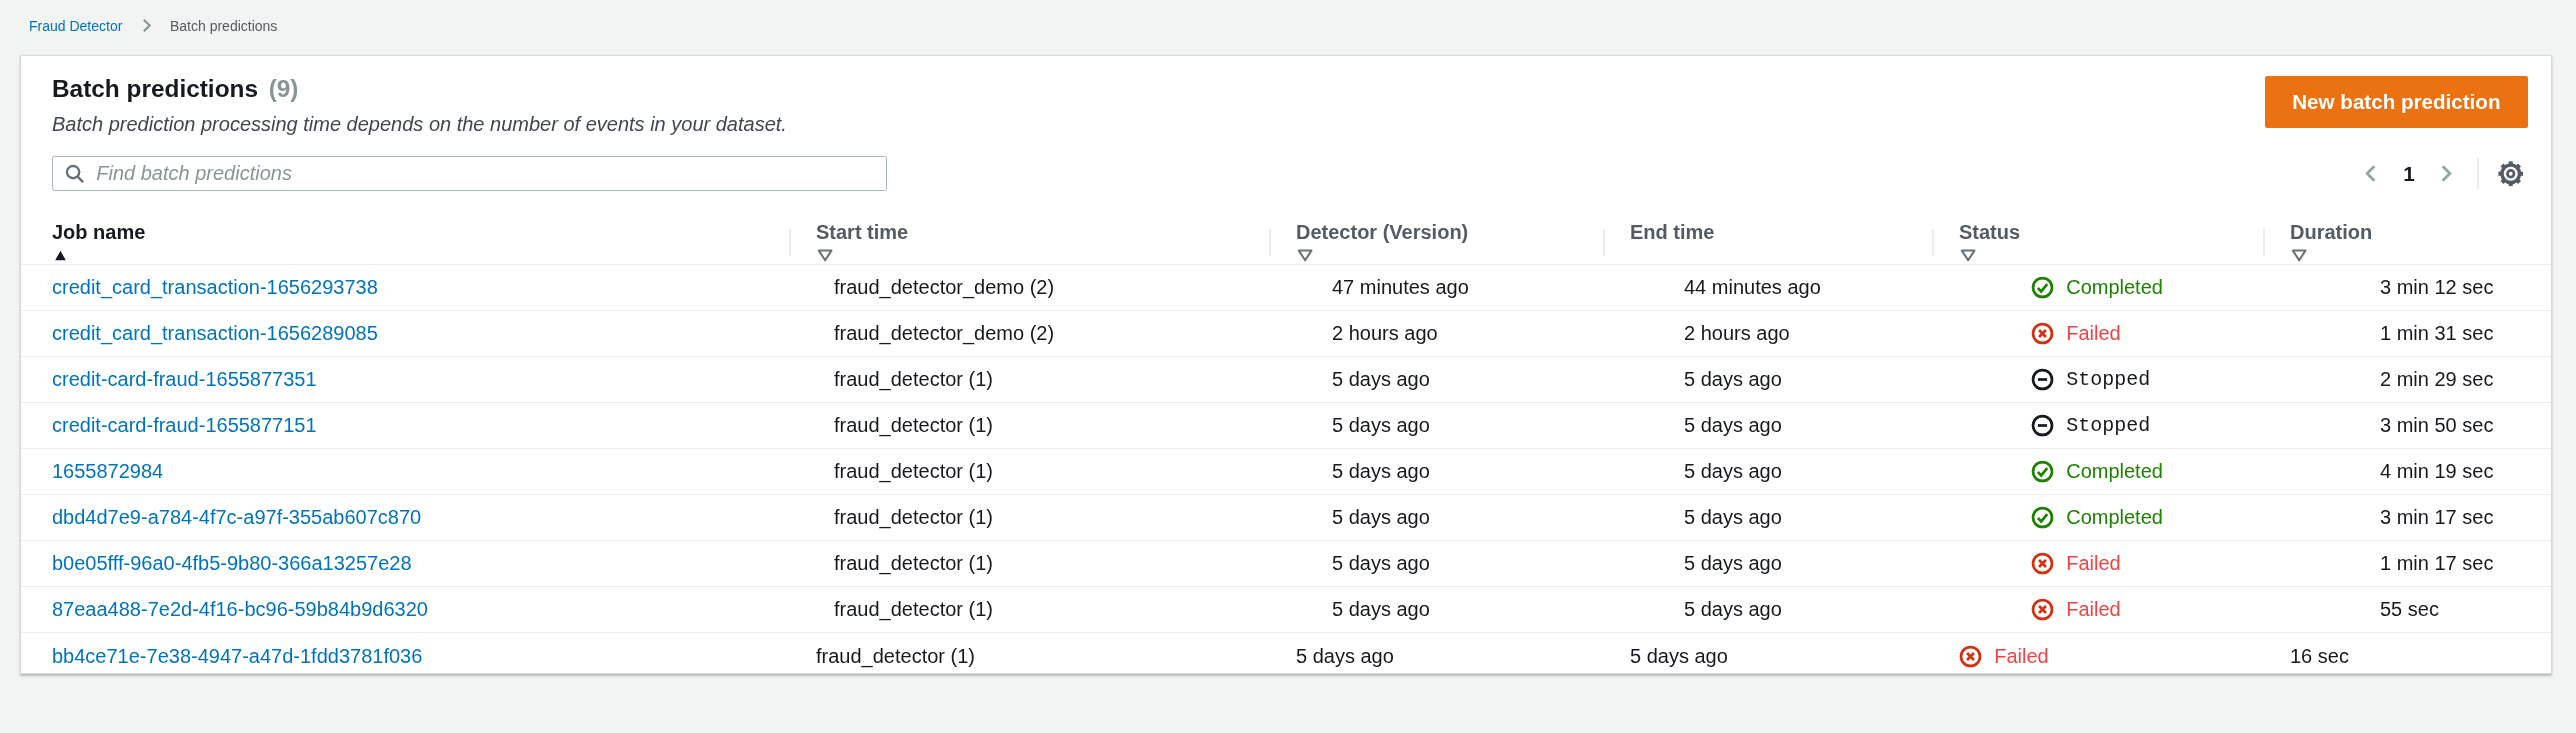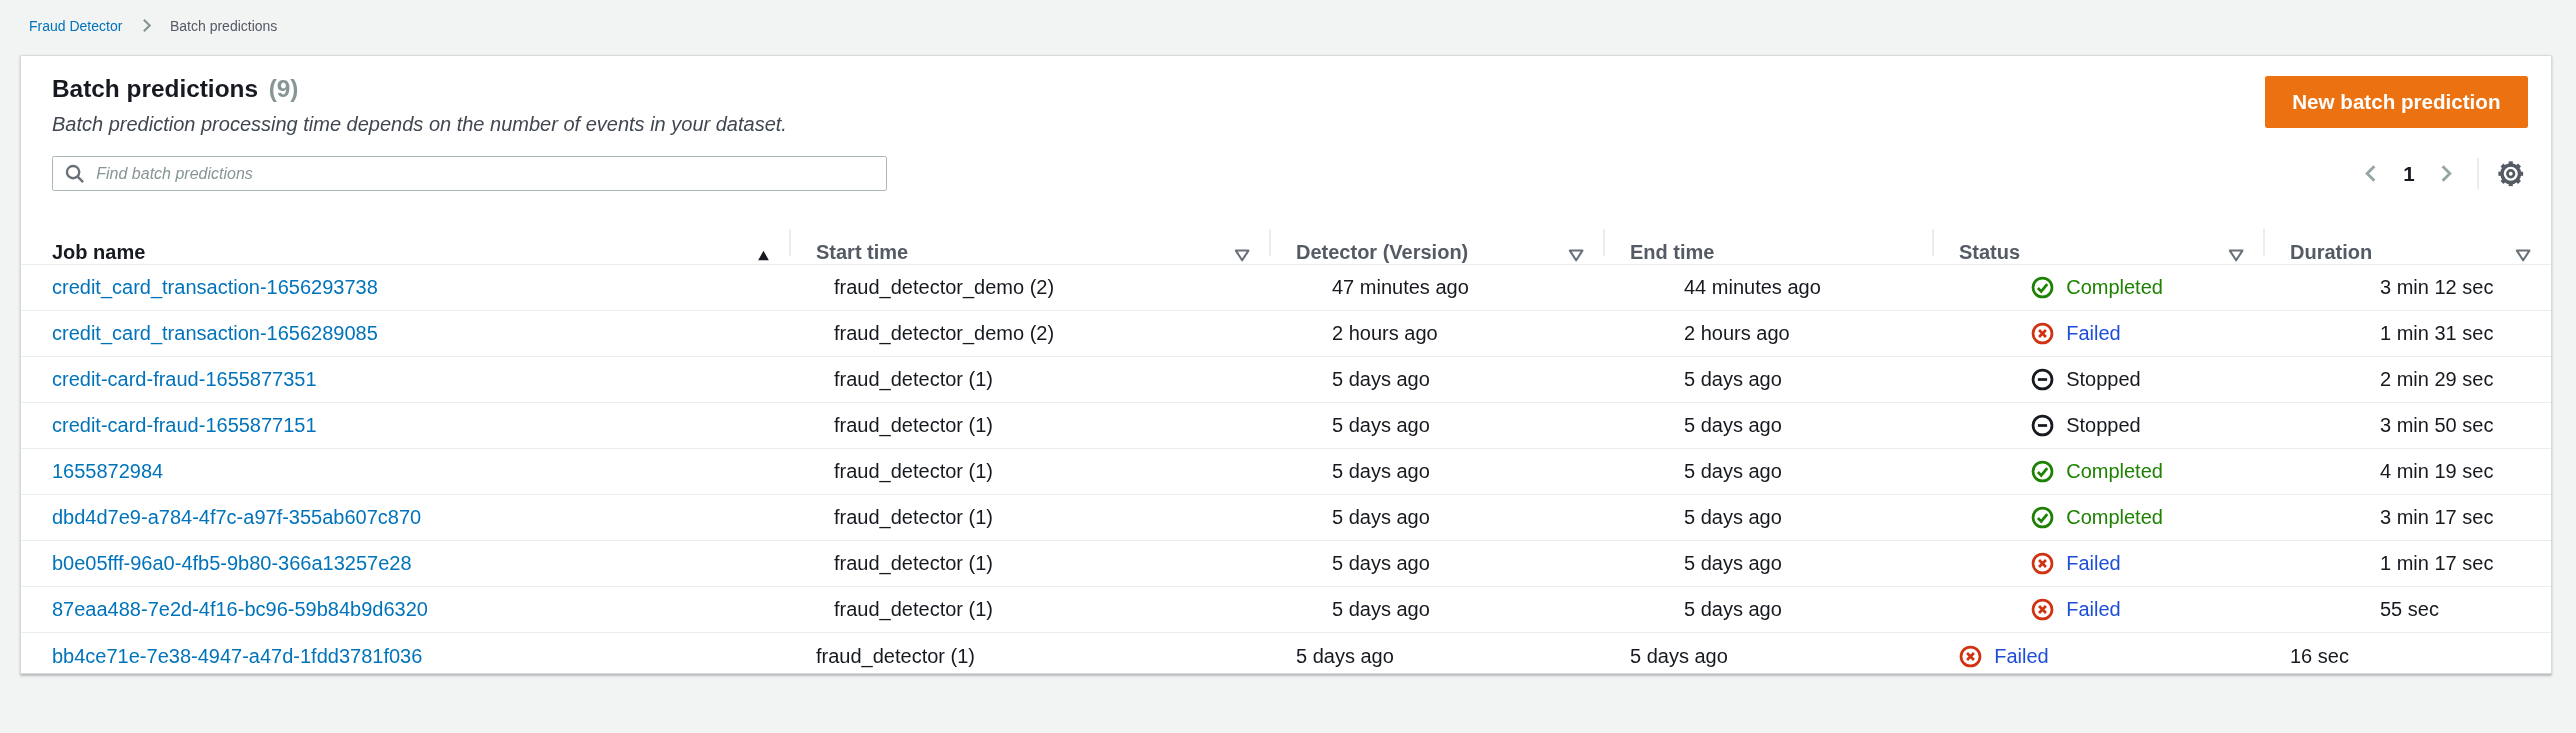--- a/index.html
+++ b/index.html
@@ -32,39 +32,39 @@
   }
   
   .toolbar{margin-top:20px;padding:0 23px 0 31px;display:flex;align-items:center;height:35px;}
   .search{
     box-sizing:border-box;width:835px;height:35px;background:#fff;
     border:1.5px solid #aab7b8;border-radius:2.3px;display:flex;align-items:center;padding:0 10.7px;gap:9.2px;
   }
   .search-icon{display:flex;align-items:center;}
   .search-icon svg{width:21.4px;height:21.4px;stroke:#687078;fill:none;stroke-width:1.8;}
   .search input{
-    flex:1;border:none;outline:none;font-size:16px;color:#16191f;background:transparent;
+    flex:1;border:none;outline:none;font-size:20px;color:#16191f;background:transparent;
     font-family:"Liberation Sans", sans-serif;
   }
   .search input::placeholder{color:#879596;font-style:italic;}
   .pager{margin-left:auto;display:flex;align-items:center;}
   .pg{background:none;border:none;padding:0;cursor:pointer;display:flex;align-items:center;justify-content:center;width:32px;height:32px;}
   .pg svg{width:23px;height:23px;stroke:#95a5a6;fill:none;stroke-width:2;}
   .pg-num{background:none;border:none;cursor:pointer;font-size:20.6px;font-weight:700;color:#16191f;padding:0 15.3px;font-family:"Liberation Sans", sans-serif;}
   .vdiv{width:1.5px;height:31px;background:#eaeded;margin:0 15.3px;}
   .gear-btn{background:none;border:none;padding:0;cursor:pointer;display:flex;align-items:center;justify-content:center;width:34px;height:34px;}
   .gear-btn svg{width:27.5px;height:27.5px;stroke:#545b64;fill:none;}
   
   .table{margin-top:30px;}
   .thead,.tr{display:grid;grid-template-columns:769px 480px 334px 329px 331px 1fr;}
   .thead{height:43px;border-bottom:1.5px solid #eaeded;}
   .th{
-    display:flex;align-items:flex-end;justify-content:space-between;
+    display:flex;align-items:flex-start;justify-content:space-between;
     padding:0 18.3px 0 26px;font-weight:700;font-size:20px;color:#545b64;
-    position:relative;cursor:pointer;box-sizing:border-box;
+    position:relative;cursor:pointer;box-sizing:border-box;flex-direction:column;
   }
   .th:first-child{padding-left:31px;color:#16191f;}
   .th:not(:first-child)::before{
     content:"";position:absolute;left:-0.8px;top:7.6px;height:27.5px;width:1.5px;background:#eaeded;
   }
   .th-icon{display:flex;align-items:center;}
   .th-icon svg.sort{width:17px;height:17px;fill:#16191f;}
   .th-icon svg.filter{width:18.3px;height:18.3px;fill:none;stroke:#687078;stroke-width:1.8;stroke-linejoin:round;}
   .tr{height:46px;box-sizing:border-box;}
   .tr:not(:last-child){border-bottom:1.5px solid #eaeded;gap:18px;}
@@ -73,22 +73,22 @@
   .job-link{color:#0073bb;text-decoration:none;cursor:pointer;}
   .td-status{gap:12.2px;}
   .status-icon{display:flex;align-items:center;}
   .status-icon svg{width:23px;height:23px;}
   .status-icon .g{display:none;}
   .st-success{color:#1d8102;}
   .st-success .g-check{display:inline;}
   .st-success .status-text{color:#1d8102;}
   .st-error{color:#d13212;}
   .st-error .g-x{display:inline;}
-  .st-error .status-text{color:#1d4ed8;}
-  .st-stopped{color:#16191f;}
+  .st-error .status-text{color:#ef4444;}
+  .st-stopped{color:#16191f;font-family:Liberation Mono, monospace;}
   .st-stopped .g-minus{display:inline;}
   .st-stopped .status-text{color:#16191f;}
 </style>
 </head>
 <body>
 
 <nav class="breadcrumb">
   <a class="bc-link">Fraud Detector</a>
   <span class="bc-sep">
     <svg viewBox="0 0 16 16">

